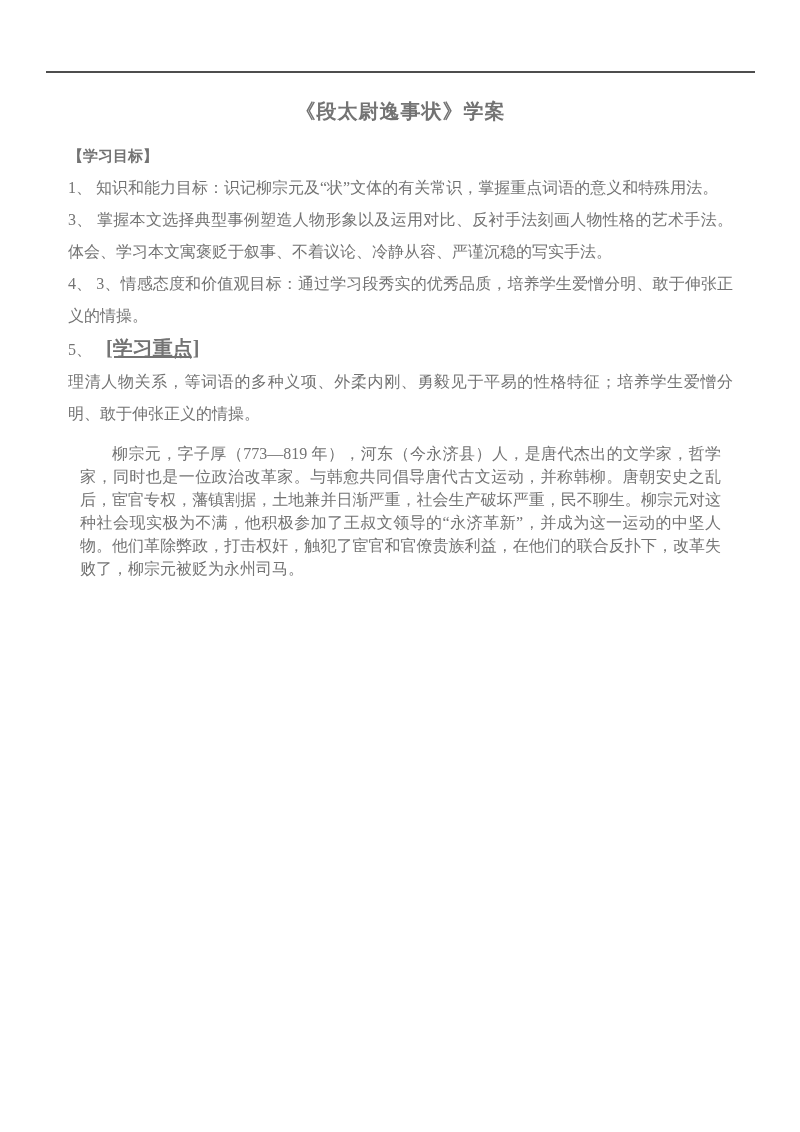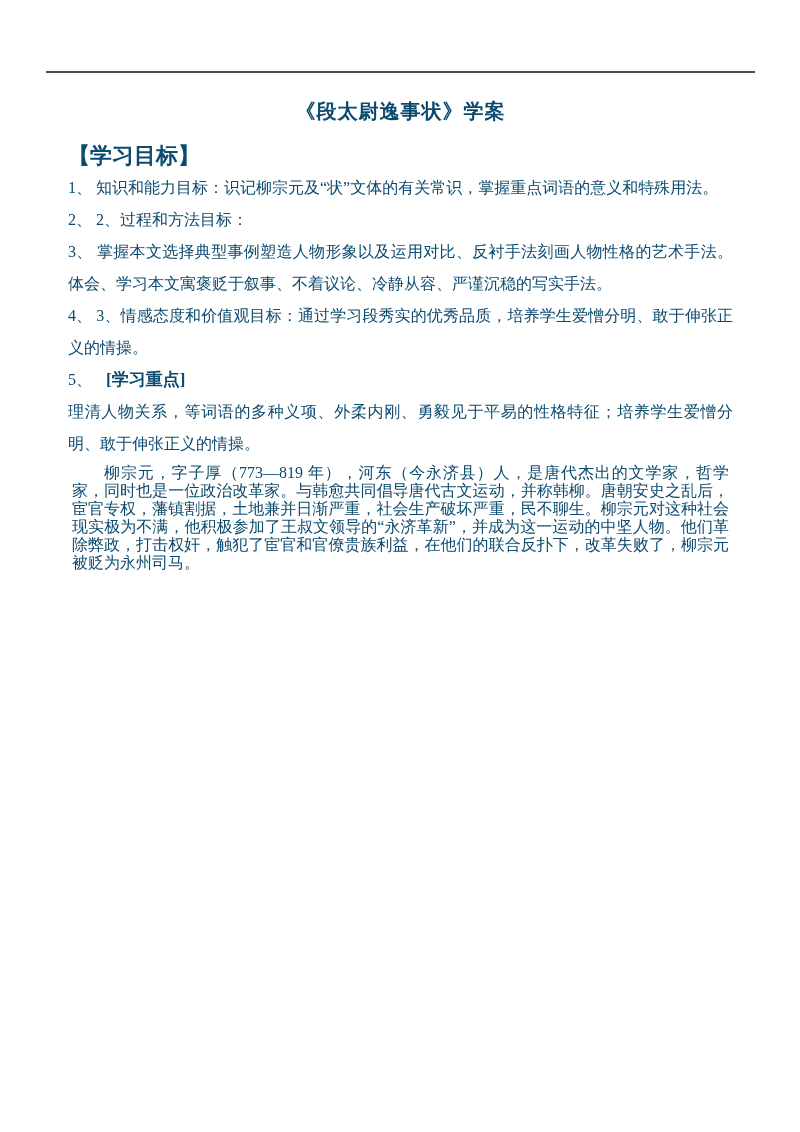--- a/index.html
+++ b/index.html
@@ -8,21 +8,21 @@
     background: #e8e8e8;
   }
   .page {
     position: relative;
     width: 800px;
     height: 1132px;
     margin: 0 auto;
     background: #ffffff;
     overflow: hidden;
     font-family: "Liberation Serif", "DejaVu Serif", serif;
-    color: #0c4a6e;
+    color: #737373;
     box-sizing: border-box;
   }
   .header-rule {
     position: absolute;
     top: 71px;
     left: 46px;
     width: 709px;
     height: 0;
     border-top: 2px solid #4d4d4d;
   }
@@ -34,64 +34,64 @@
   }
   .doc-title {
     margin: 8px 0 14px 0;
     text-align: center;
     font-size: 20px;
     font-weight: bold;
     letter-spacing: 1px;
     line-height: 30px;
   }
   .section-heading {
-    font-size: 22px;
+    font-size: 15px;
     font-weight: bold;
     line-height: 32px;
   }
   .line, .objective {
     font-size: 16px;
     line-height: 32px;
     text-align: justify;
     margin: 0;
   }
   .numbered-heading {
     font-size: 16px;
     line-height: 32px;
   }
   .numbered-heading .num {
     font-weight: normal;
     margin-right: 14px;
   }
   .numbered-heading .hd {
     font-weight: bold;
-    font-size: 17px;
+    font-size: 20px;
+    text-decoration: underline;
   }
   .bio-para {
     font-size: 16px;
-    line-height: 18px;
+    line-height: 23px;
     text-align: justify;
     text-indent: 2em;
-    margin: 4px;
+    margin: 12px;
   }
 </style>
 </head>
 <body>
 
 <div class="page">
   <div class="header-rule"></div>
 
   <div class="content">
 
     <h1 class="doc-title">《段太尉逸事状》学案</h1>
 
     <div class="section-heading">【学习目标】</div>
 
     <p class="objective">1、 知识和能力目标：识记柳宗元及“状”文体的有关常识，掌握重点词语的意义和特殊用法。</p>
-    <p class="objective">2、 2、过程和方法目标：</p>
     <p class="objective">3、 掌握本文选择典型事例塑造人物形象以及运用对比、反衬手法刻画人物性格的艺术手法。体会、学习本文寓褒贬于叙事、不着议论、冷静从容、严谨沉稳的写实手法。</p>
     <p class="objective">4、 3、情感态度和价值观目标：通过学习段秀实的优秀品质，培养学生爱憎分明、敢于伸张正义的情操。</p>
 
     <div class="numbered-heading">
       <span class="num">5、</span><span class="hd">[学习重点]</span>
     </div>
 
     <p class="line">理清人物关系，等词语的多种义项、外柔内刚、勇毅见于平易的性格特征；培养学生爱憎分明、敢于伸张正义的情操。</p>
 
 

